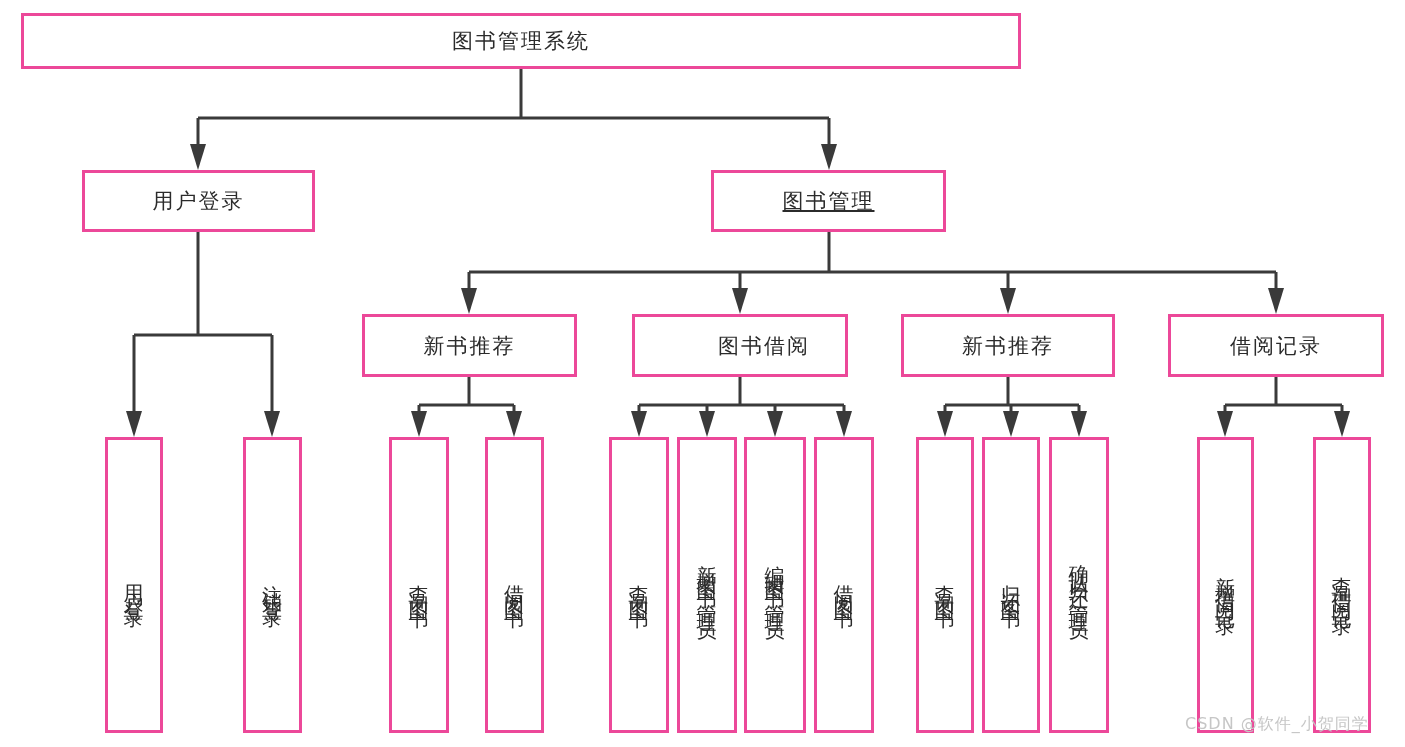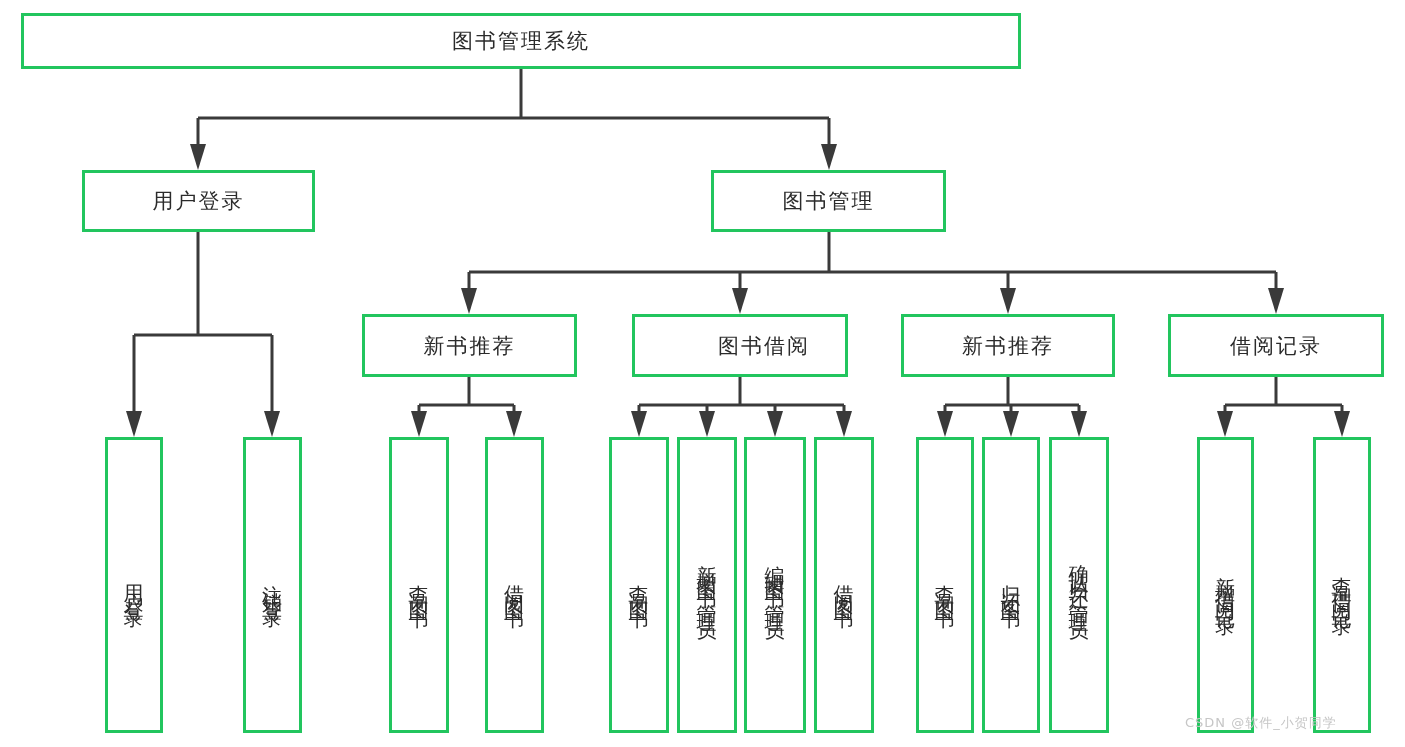--- a/index.html
+++ b/index.html
@@ -14,21 +14,21 @@
   .connectors {
     position: absolute;
     left: 0; top: 0;
     width: 1405px; height: 747px;
     z-index: 1;
   }
   .node {
     position: absolute;
     box-sizing: border-box;
     background: #ffffff;
-    border: 3px solid #22c55e;
+    border: 3px solid #ec4899;
     color: #2b2b2b;
     display: flex;
     align-items: center;
     justify-content: center;
     z-index: 2;
   }
   .node.h span {
     font-size: 21px;
     letter-spacing: 2px;
     white-space: nowrap;
@@ -37,21 +37,21 @@
     writing-mode: vertical-rl;
     text-orientation: mixed;
     font-size: 20px;
     line-height: 1;
     letter-spacing: 8px;
   }
   .watermark {
     position: absolute;
     left: 1185px;
     top: 714px;
-    font-size: 13px;
+    font-size: 16px;
     color: #c6c6c6;
     letter-spacing: 1px;
     white-space: nowrap;
     z-index: 5;
   }
 </style>
 </head>
 <body>
 
 <div class="canvas">
@@ -96,21 +96,21 @@
     </g>
   </svg>
 
   <div class="node h" style="left:21px; top:13px; width:1000px; height:56px;">
     <span>图书管理系统</span>
   </div>
 
   <div class="node h" style="left:82px; top:170px; width:233px; height:62px;">
     <span>用户登录</span>
   </div>
-  <div class="node h" style="left:711px; top:170px; width:235px; height:62px;">
+  <div class="node h" style="left:711px; top:170px; width:235px; height:62px;text-decoration:underline;">
     <span>图书管理</span>
   </div>
 
   <div class="node h" style="left:362px; top:314px; width:215px; height:63px;align-items:center;">
     <span>新书推荐</span>
   </div>
   <div class="node h" style="left:632px; top:314px; width:216px; height:63px;padding-left:48px;">
     <span>图书借阅</span>
   </div>
   <div class="node h" style="left:901px; top:314px; width:214px; height:63px;">

